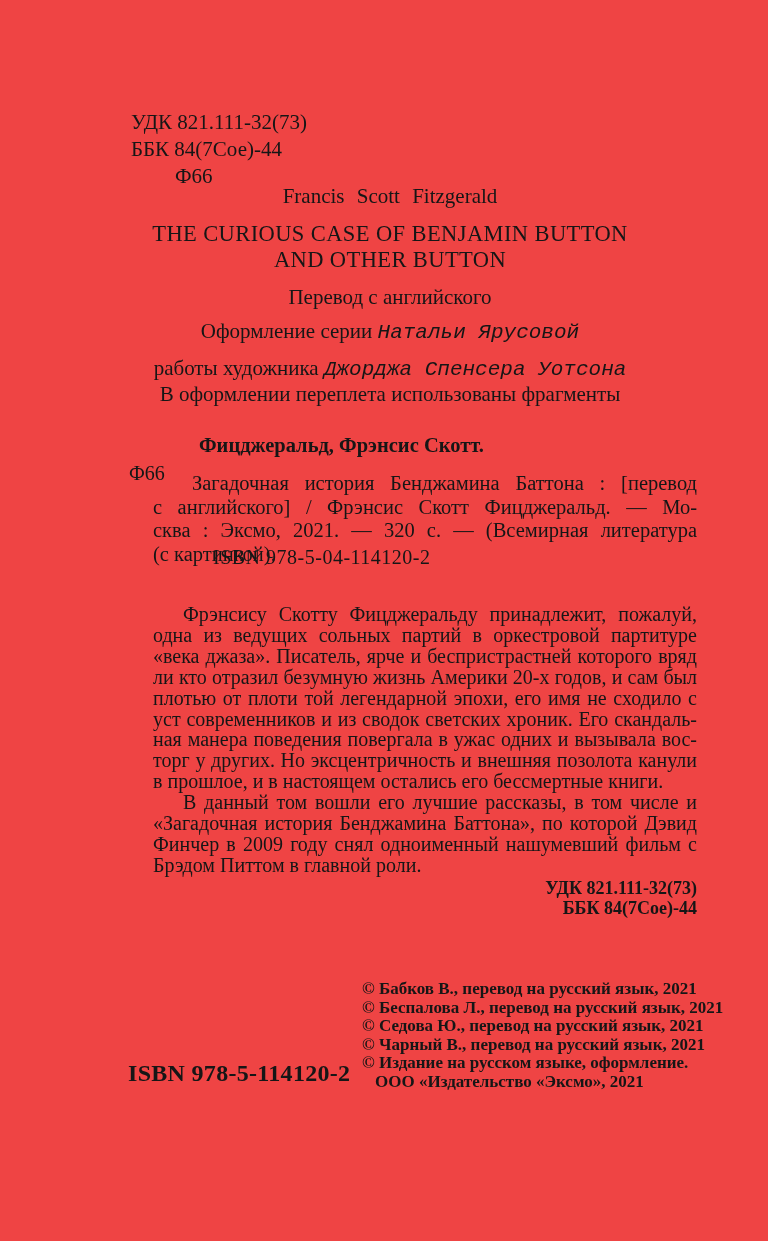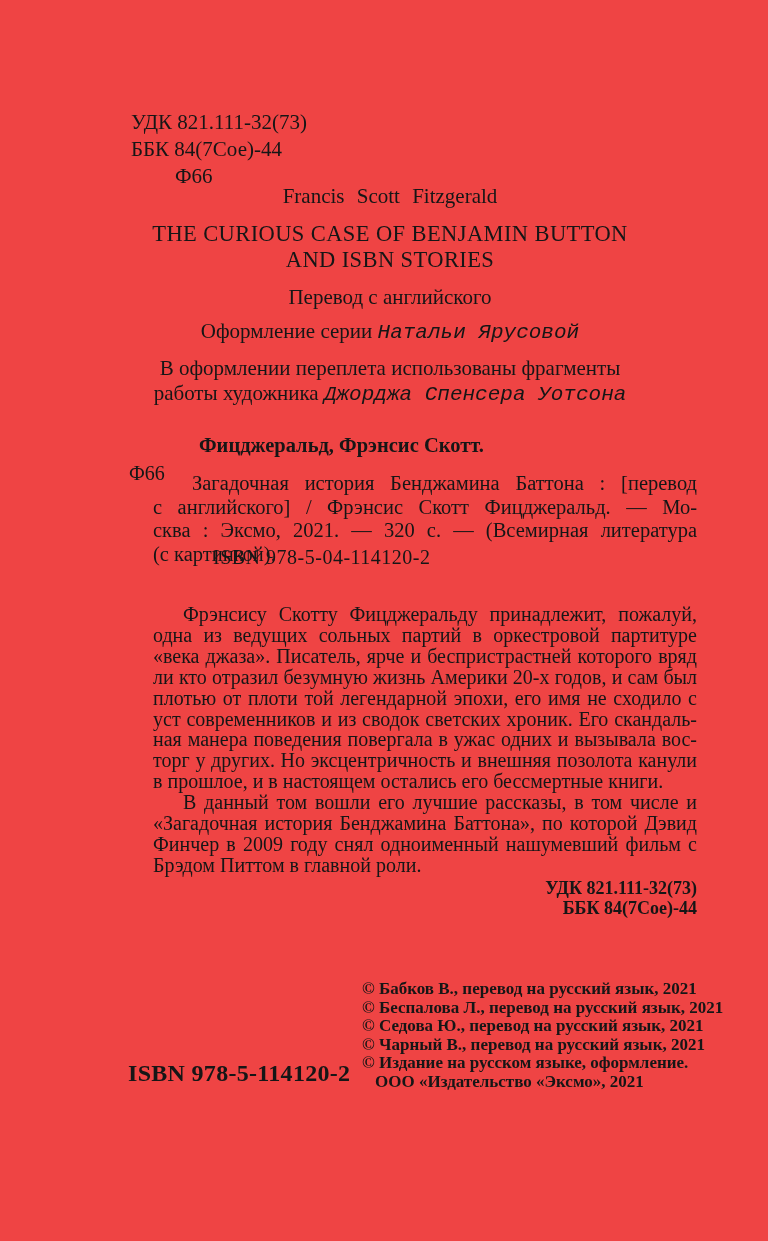--- a/index.html
+++ b/index.html
@@ -62,36 +62,36 @@
   <div class="abs top-codes">
     <div>УДК 821.111-32(73)</div>
     <div>ББК 84(7Сое)-44</div>
     <div class="f66">Ф66</div>
   </div>
 
   <div class="abs center author-latin">Francis Scott Fitzgerald</div>
 
   <div class="abs center title">
     <div>THE CURIOUS CASE OF BENJAMIN BUTTON</div>
-    <div>AND ISBN STORIES</div>
+    <div>AND OTHER BUTTON</div>
   </div>
 
   <div class="abs center note translation">Перевод с английского</div>
 
   <div class="abs center note series">
     <span>Оформление серии</span>
     <i>Натальи Ярусовой</i>
   </div>
 
   <div class="abs center note cover">
-    <div>В оформлении переплета использованы фрагменты</div>
     <div>
       <span>работы художника</span>
       <i>Джорджа Спенсера Уотсона</i>
     </div>
+    <div>В оформлении переплета использованы фрагменты</div>
   </div>
 
   <div class="abs card-heading">Фицджеральд, Фрэнсис Скотт.</div>
   <div class="abs card-code">Ф66</div>
 
   <div class="abs card-body">
     <div class="jl ind39">Загадочная история Бенджамина Баттона : [перевод</div>
     <div class="jl">с английского] / Фрэнсис Скотт Фицджеральд. — Мо-</div>
     <div class="jl">сква : Эксмо, 2021. — 320 с. — (Всемирная литература</div>
     <div class="ll">(с картинкой).</div>

